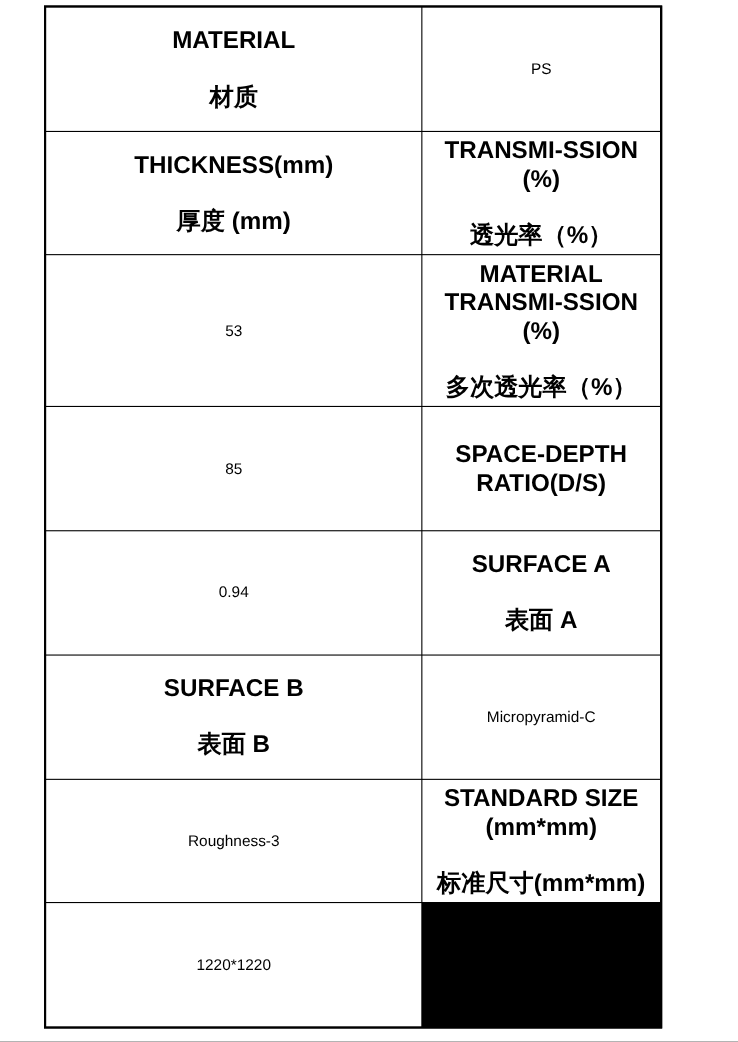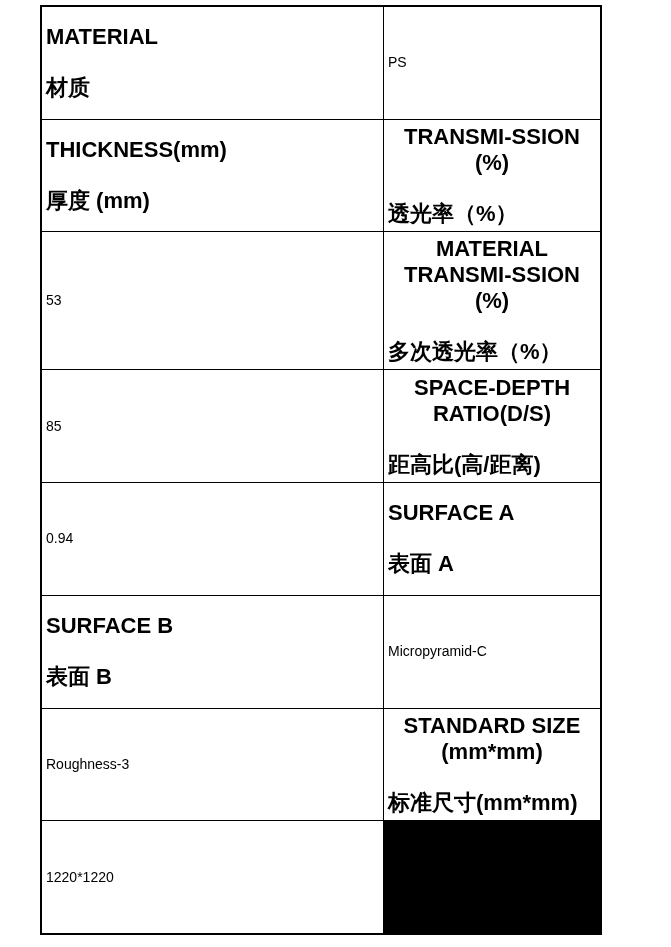--- a/index.html
+++ b/index.html
@@ -26,21 +26,21 @@
     grid-template-columns: 341px 1fr;
     grid-auto-rows: 1fr;
     background: #000000;
     border: 2px solid #000000;
     gap: 1px;
   }
   .cell {
     background: #ffffff;
     display: flex;
     flex-direction: column;
-    align-items: flex-start;
+    align-items: center;
     justify-content: center;
     text-align: center;
     gap: 25px;
     padding: 4px;
     box-sizing: border-box;
   }
   .label-en, .label-zh {
     font-weight: bold;
     font-size: 22px;
     line-height: 26px;
@@ -80,21 +80,20 @@
   <div class="cell">
     <span class="label-en">MATERIAL TRANSMI-SSION (%)</span>
     <span class="label-zh">多次透光率（%）</span>
   </div>
   <div class="cell">
     <span class="value-text">85</span>
   </div>
 
   <div class="cell">
     <span class="label-en">SPACE-DEPTH RATIO(D/S)</span>
-    <span class="label-zh">距高比(高/距离)</span>
   </div>
   <div class="cell">
     <span class="value-text">0.94</span>
   </div>
 
   <div class="cell">
     <span class="label-en">SURFACE A</span>
     <span class="label-zh">表面 A</span>
   </div>
   <div class="cell">

